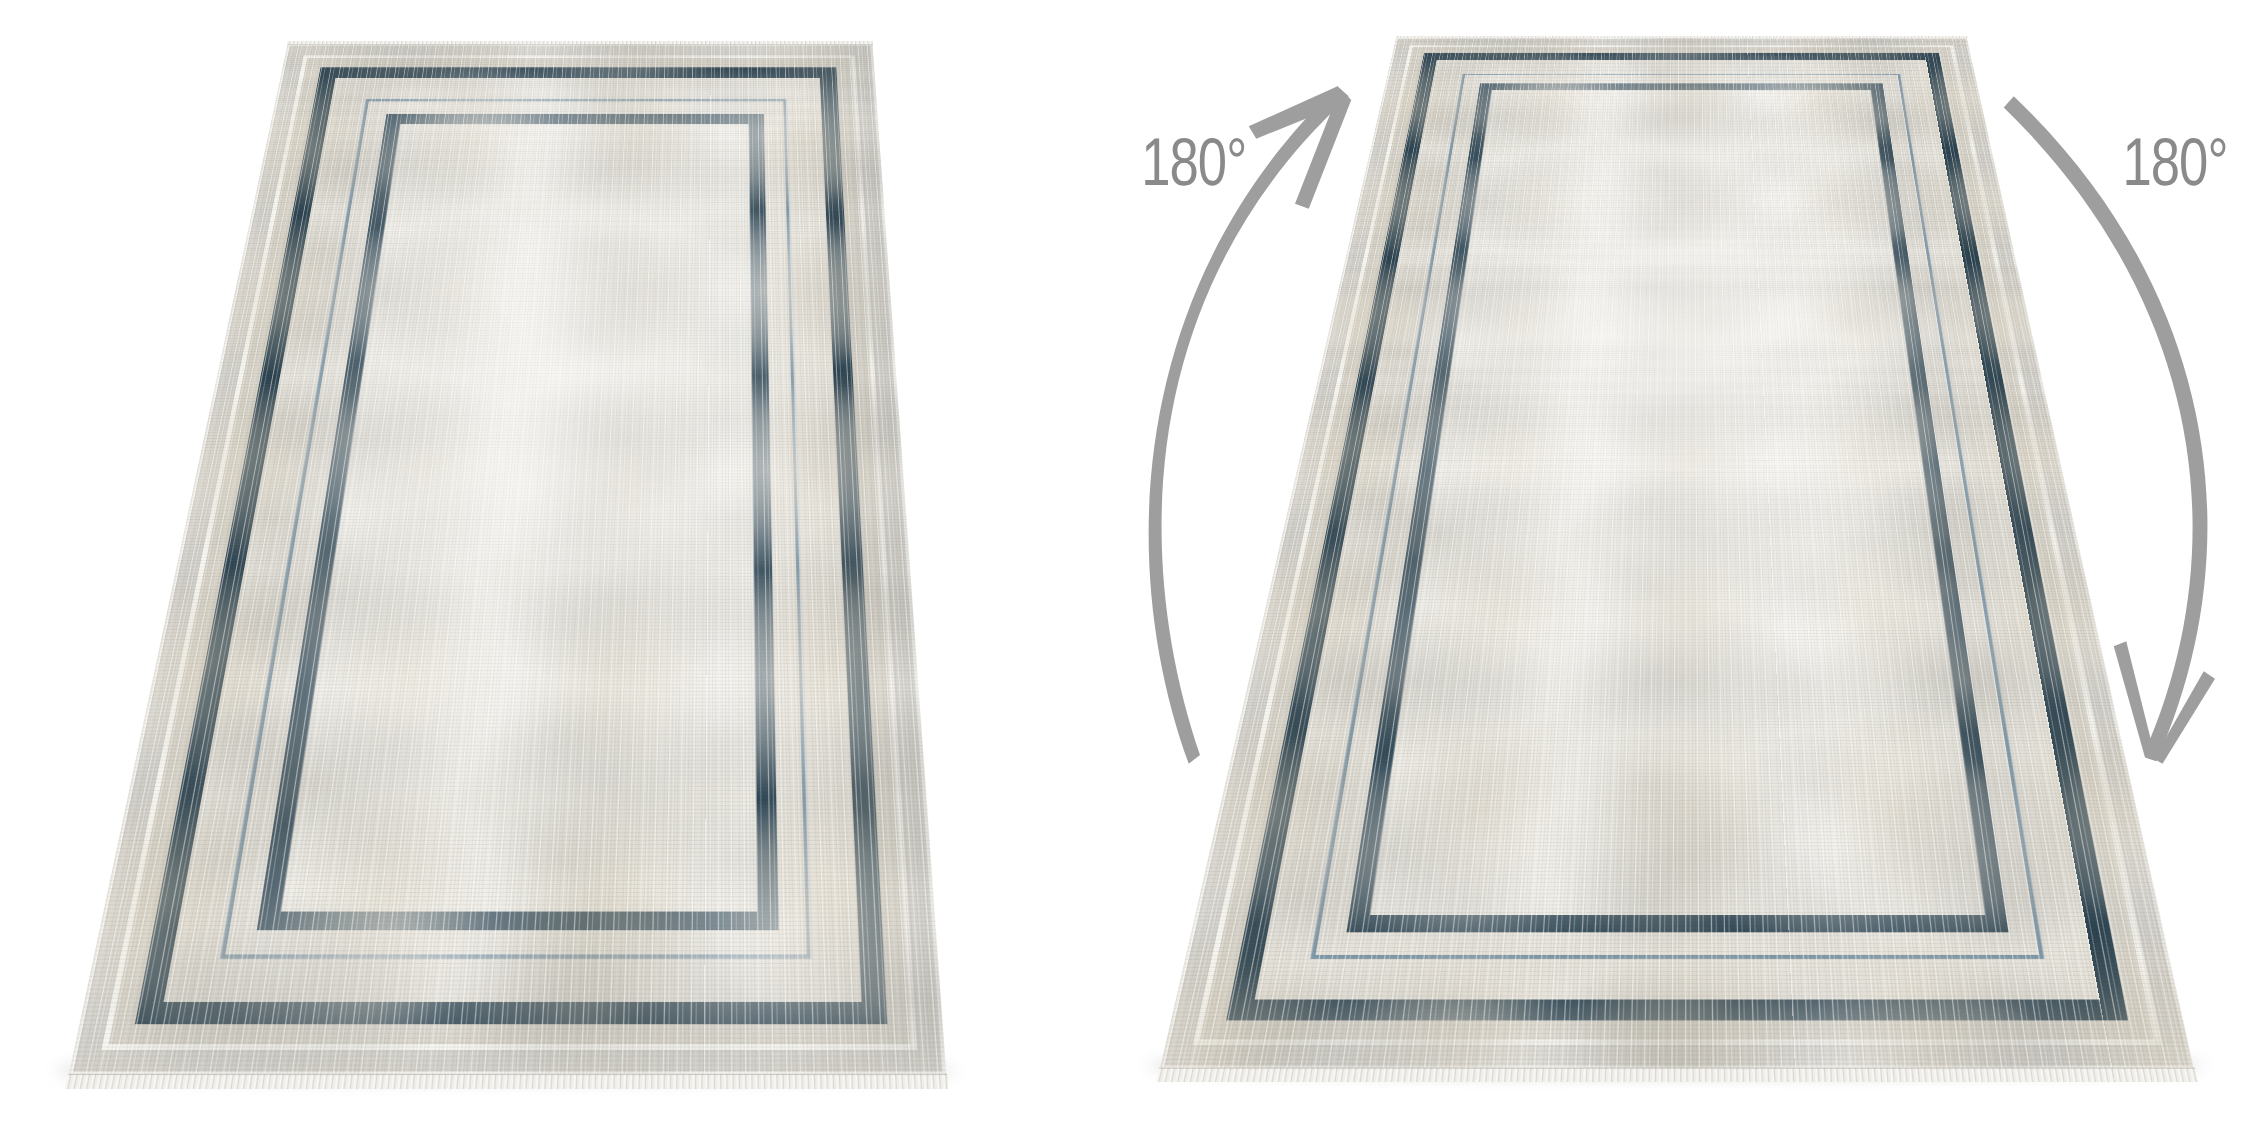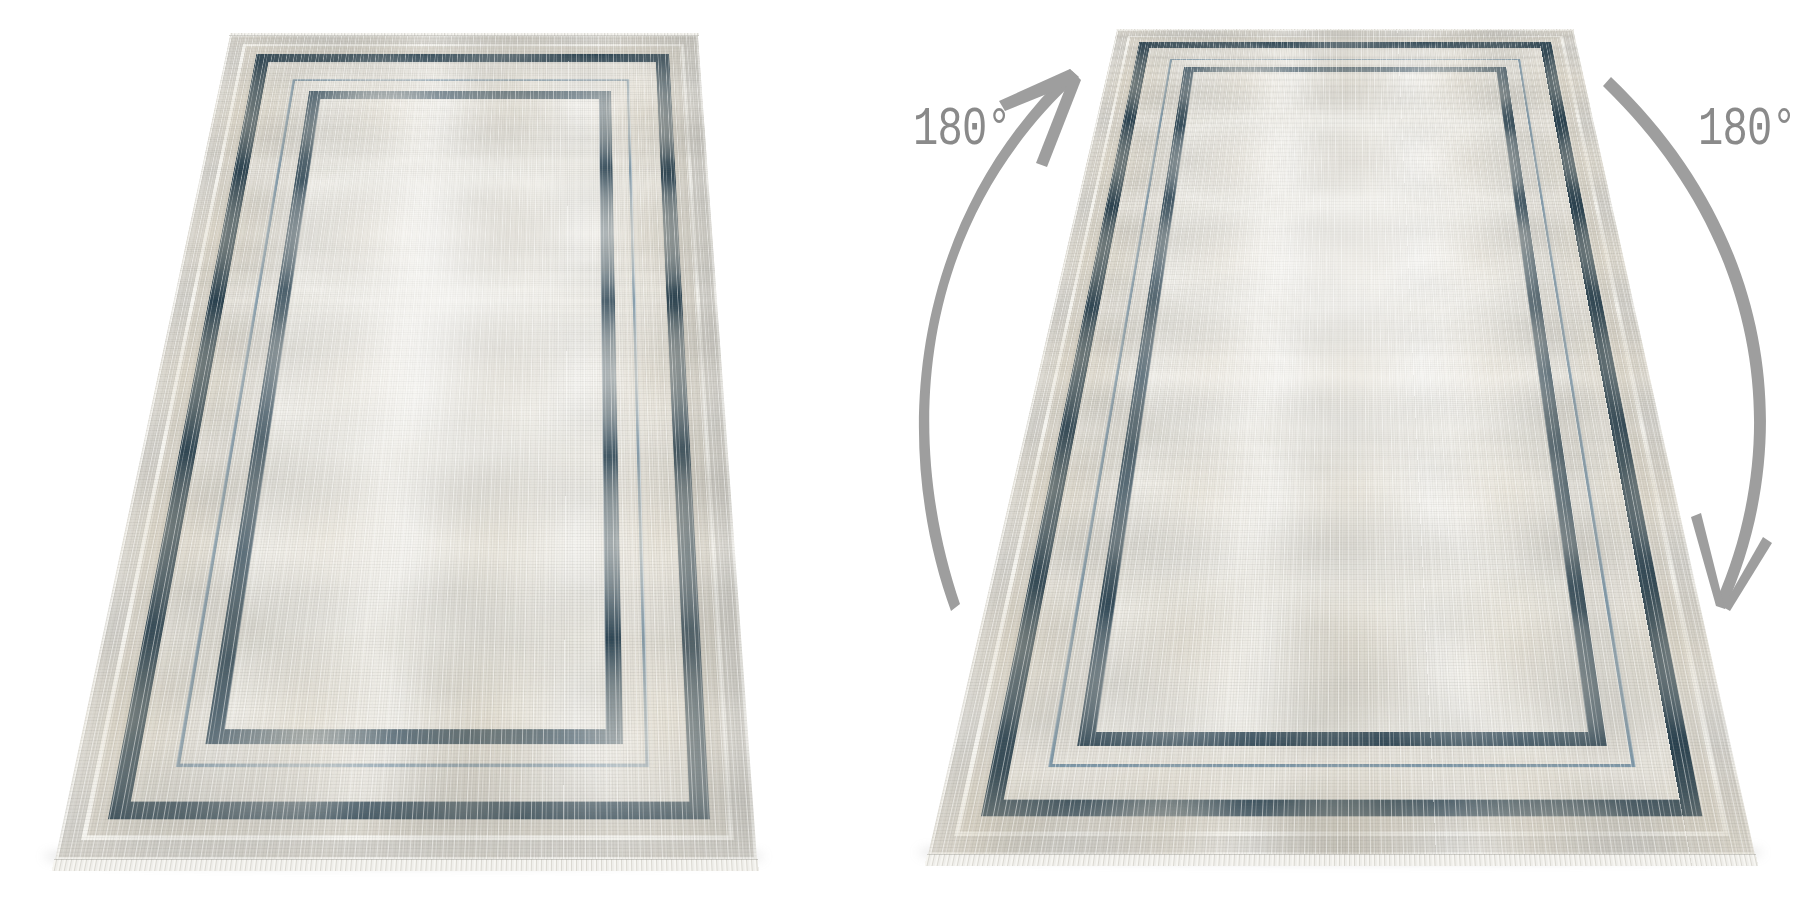--- a/index.html
+++ b/index.html
@@ -1,19 +1,19 @@
 <!DOCTYPE html>
 <html style="--background: #ffffff; --arrow: #9e9e9e; --label-text: #8a8a8a; --rug-field: #eceae3; --rug-gray-band: #d3d1cb; --rug-beige-band: #d8d4ca; --rug-white-line: #f7f6f1; --rug-navy-border: #29414f; --rug-navy-inner: #2b4453; --rug-steel-line: #7e98a9; --rug-gap: #e6e3db; --fringe: #f3f2ee; --shadow: #8f8f8f;"><head>
 <meta charset="utf-8">
 <style>
   html,body{margin:0;padding:0;background:#fff;}
   #stage{
     position:relative;width:1800px;height:900px;overflow:hidden;
     background:var(--background,#fff);
-    font-family:Liberation Mono, monospace;
+    font-family:Liberation Sans, sans-serif;
   }
   
   .rug-shadow{
     position:absolute;background:var(--shadow,#8f8f8f);
     opacity:.5;filter:blur(6px);border-radius:50%;
   }
   .rug-shadow.left{left:44px;top:849px;width:720px;height:15px;}
   .rug-shadow.right{left:918px;top:845px;width:845px;height:15px;}
   
   .scene{position:absolute;}

